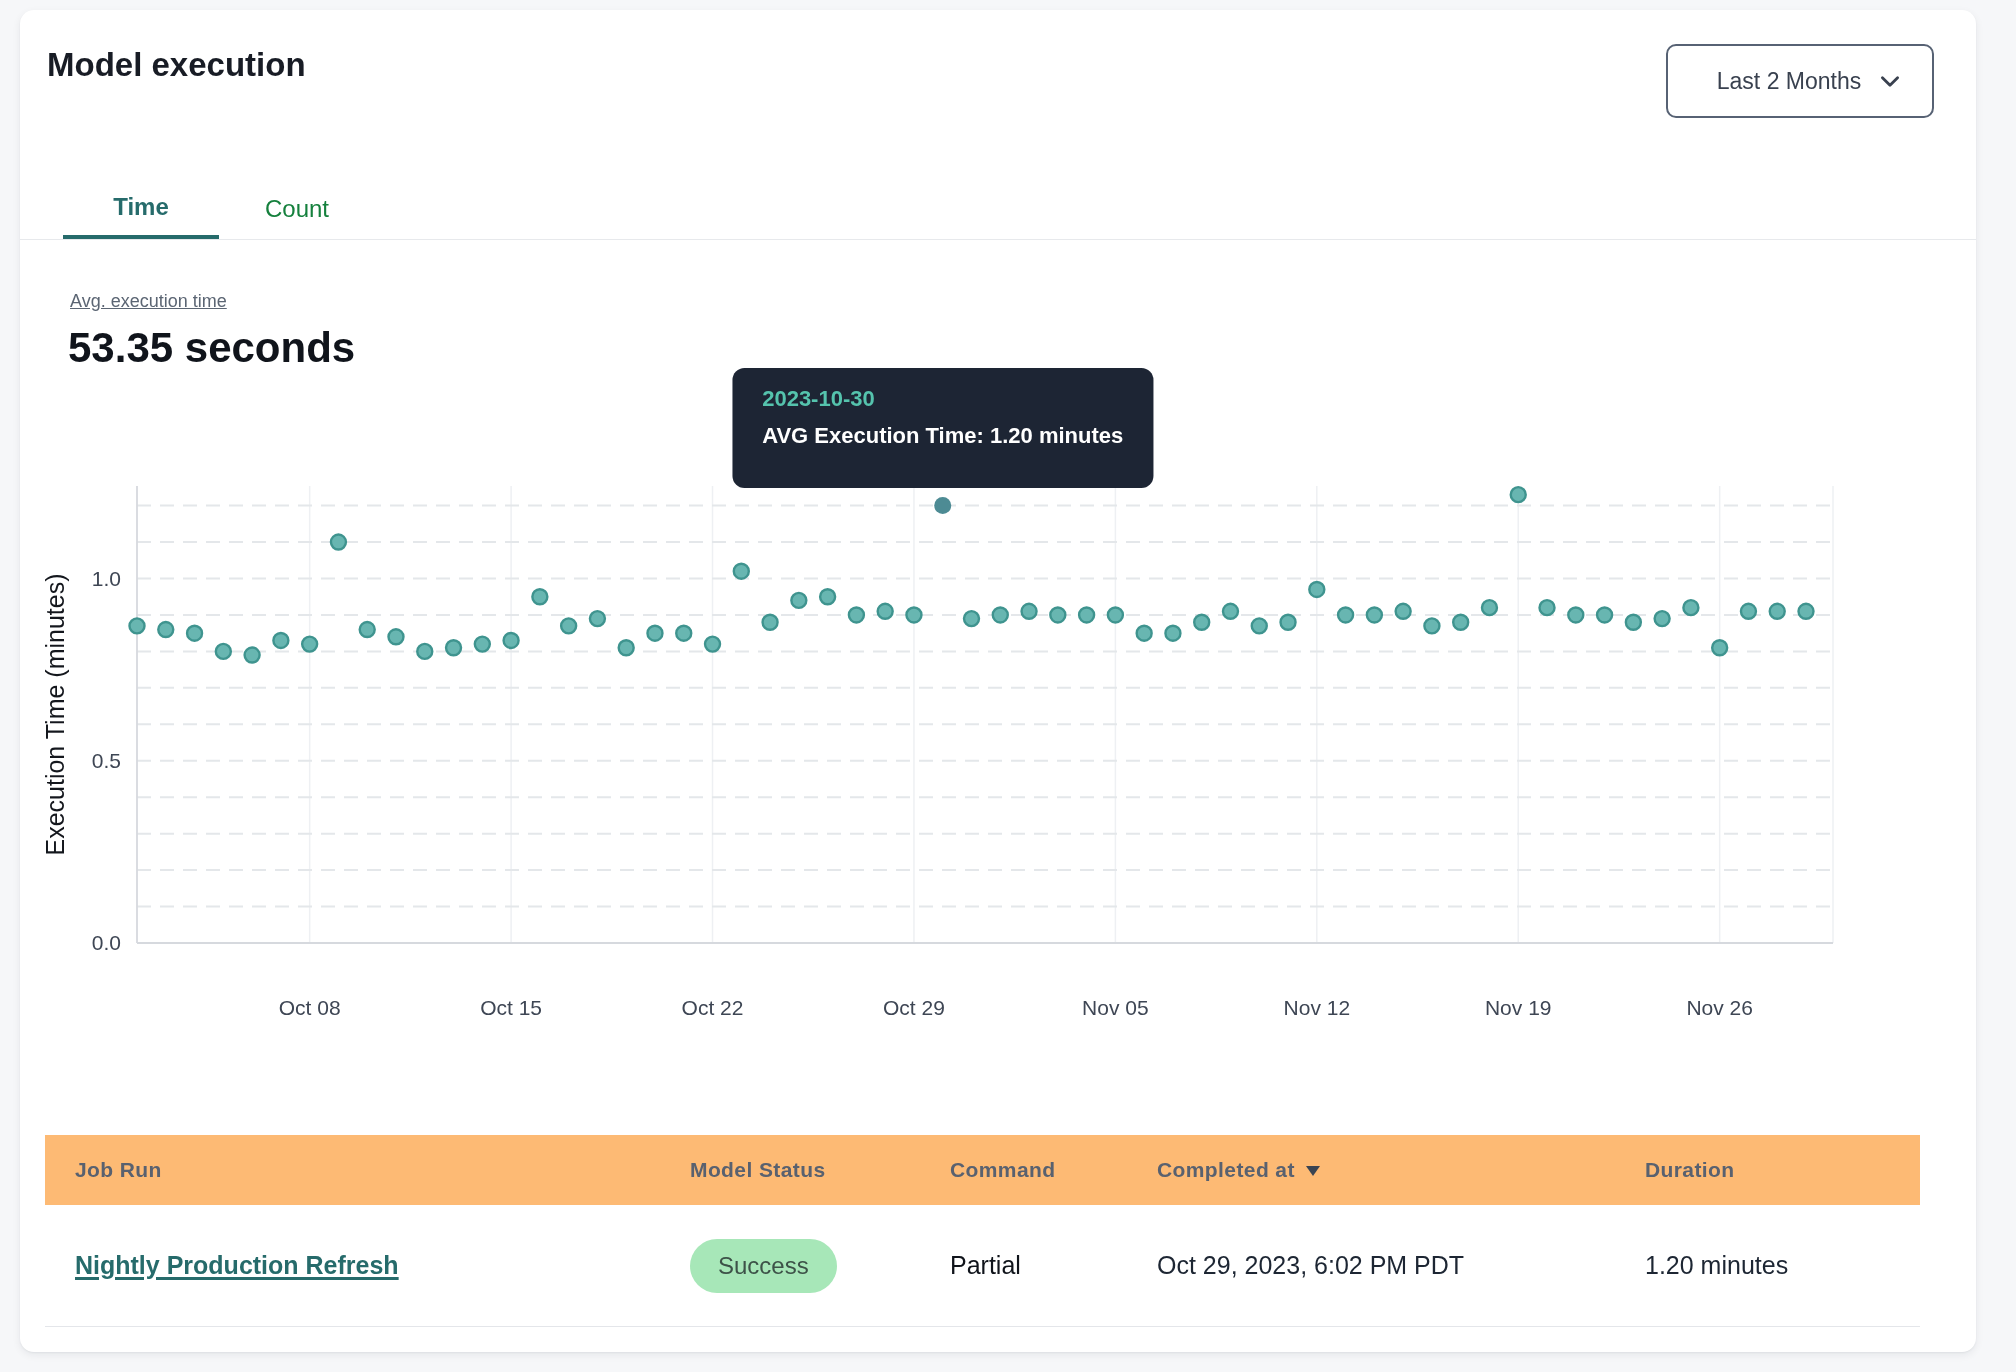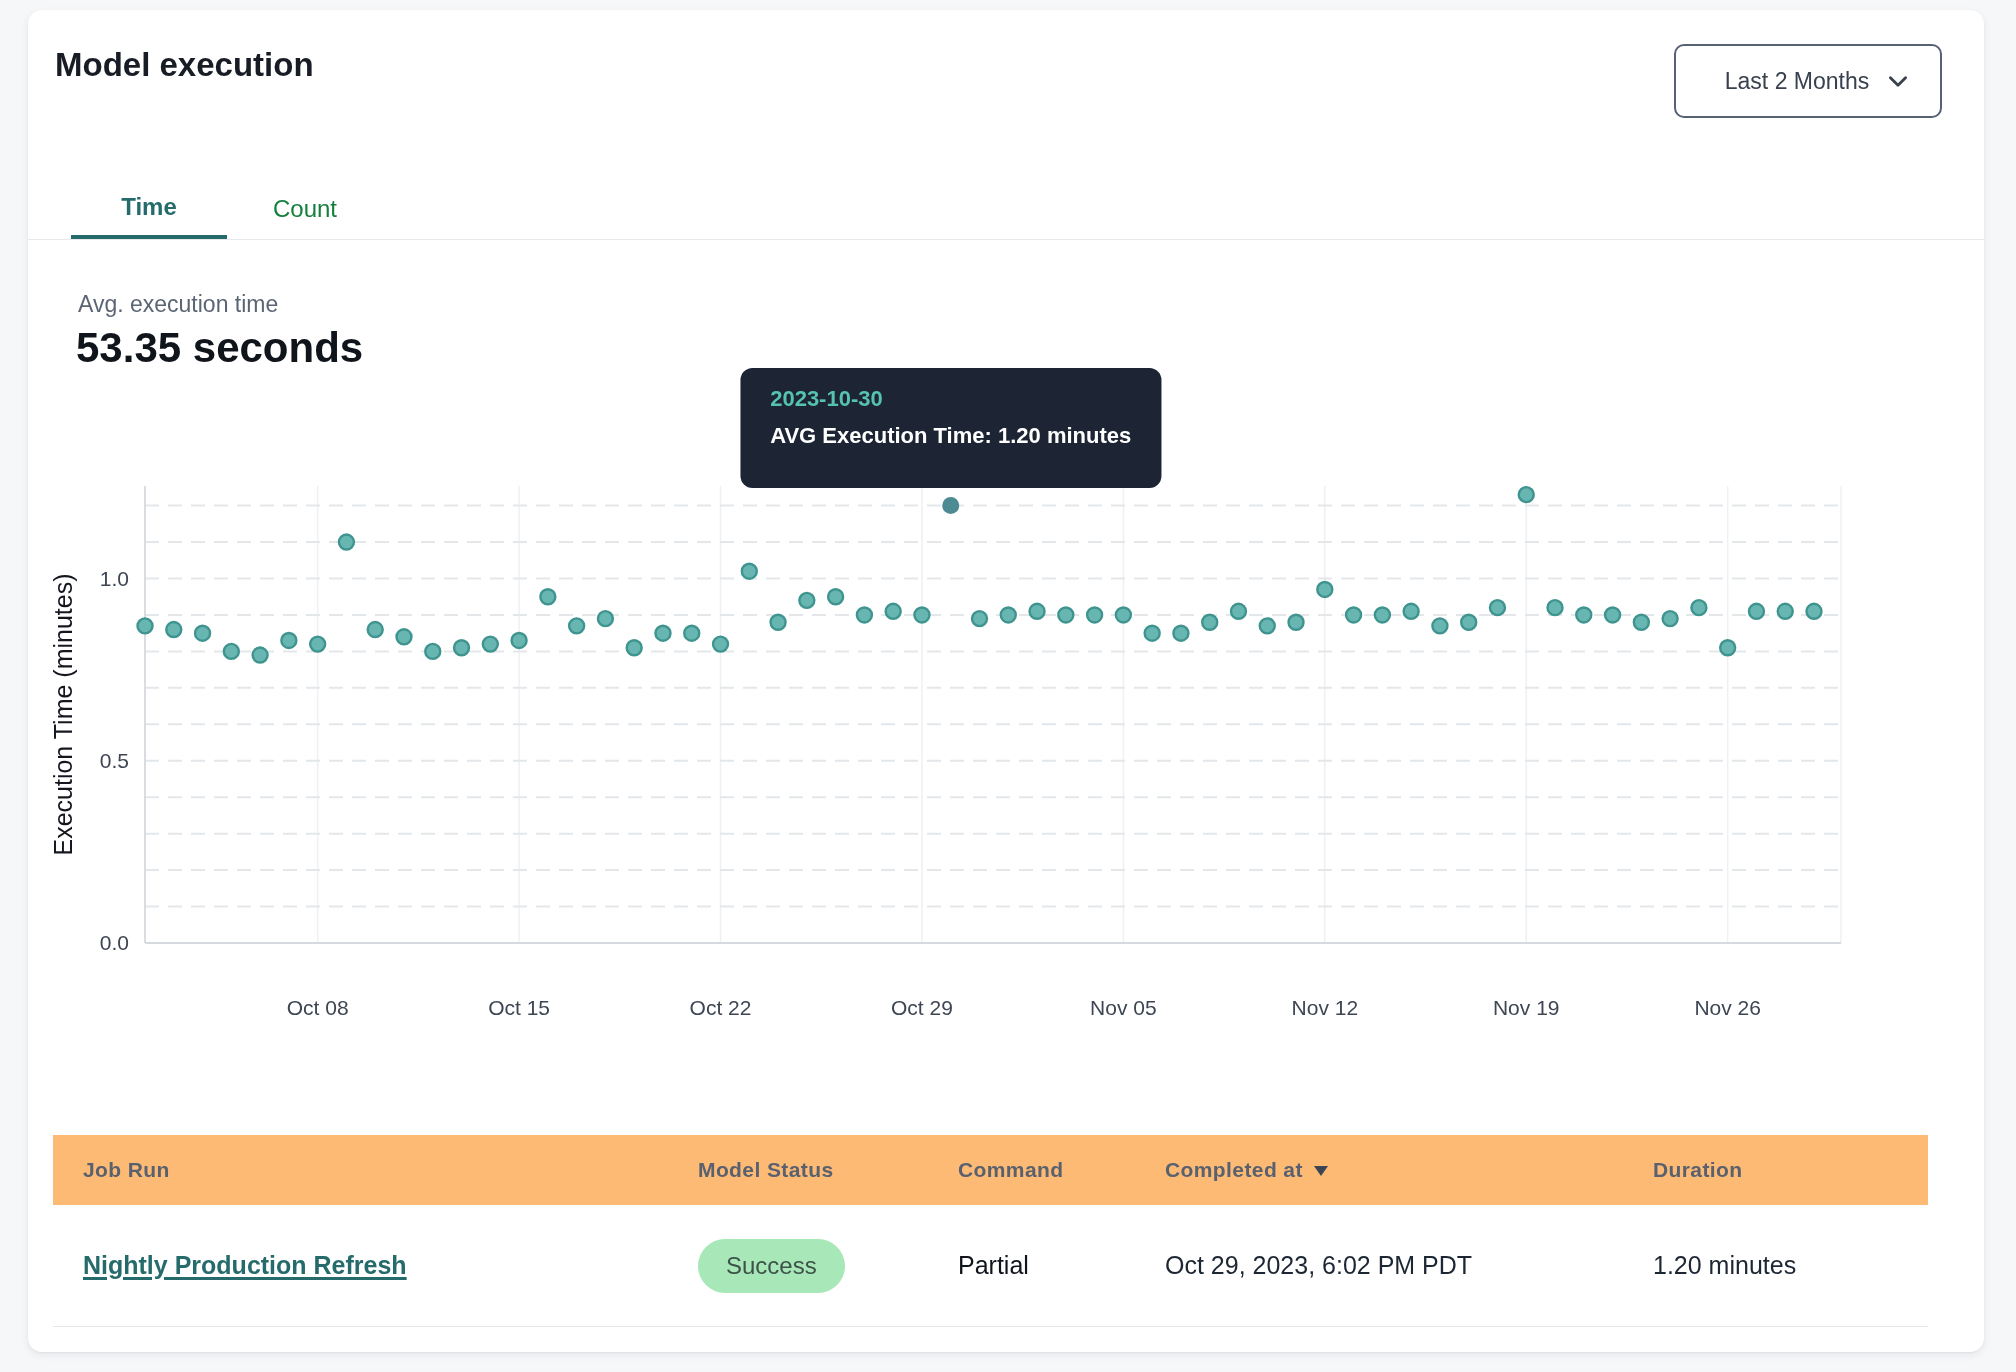--- a/index.html
+++ b/index.html
@@ -1,33 +1,33 @@
 <!DOCTYPE html>
 <html><head>
 <meta charset="utf-8">
 <style>
   * { box-sizing: border-box; }
   body { margin:0; background:#f6f7f9; font-family:"Liberation Sans", sans-serif; }
   .page { position:relative; width:2016px; height:1372px; background:#f6f7f9; overflow:hidden; }
-  .card { position:absolute; left:28px; top:10px; width:1956px; height:1342px; background:#ffffff;
+  .card { position:absolute; left:20px; top:10px; width:1956px; height:1342px; background:#ffffff;
           border-radius:14px; box-shadow:0 1px 2px rgba(16,24,40,.05), 0 3px 8px rgba(16,24,40,.07); }
 
   .title { position:absolute; left:27px; top:36px; font-size:33px; font-weight:600; color:#181c25; }
 
   .range-btn { position:absolute; left:1646px; top:34px; width:268px; height:74px; background:#fff;
                border:2px solid #576274; border-radius:10px; display:flex; align-items:center; justify-content:center;
                gap:16px; font-size:23px; font-weight:500; color:#39414f; cursor:pointer; font-family:inherit;padding-left:26px; }
 
   .tabs { position:absolute; left:43px; top:168px; display:flex; }
   .tab { width:156px; height:62px; display:flex; align-items:center; justify-content:center;
          font-size:24px; font-weight:500; color:#15803d; cursor:pointer; }
   .tab.active { color:#266b6b; font-weight:700; border-bottom:5px solid #266b6b; }
   .tabs-divider { position:absolute; left:0; top:229px; width:1956px; height:1px; background:#e7e9ec; }
 
-  .avg-label { position:absolute; left:50px; top:281px; font-size:23px; color:#5b6573; }
+  .avg-label { position:absolute; left:50px; top:281px; font-size:18px; color:#5b6573;text-decoration:underline; }
   .avg-value { position:absolute; left:48px; top:314px; font-size:42px; font-weight:600; color:#10141b; }
 
   .chart { position:absolute; left:0; top:460px; width:1956px; height:560px; }
   .chart text { font-family:"Liberation Sans", sans-serif; }
 
   .tooltip { position:absolute; top:358px; background:#1d2534; border-radius:12px; padding:18px 30px 36px;
              color:#ffffff; white-space:nowrap; transform:translateX(-50%); z-index:5; }
   .tooltip-date { color:#55c3ad; font-size:22px; font-weight:700; margin-bottom:7px; }
   .tooltip-line { font-size:22px; font-weight:700; line-height:1.5; }
 

